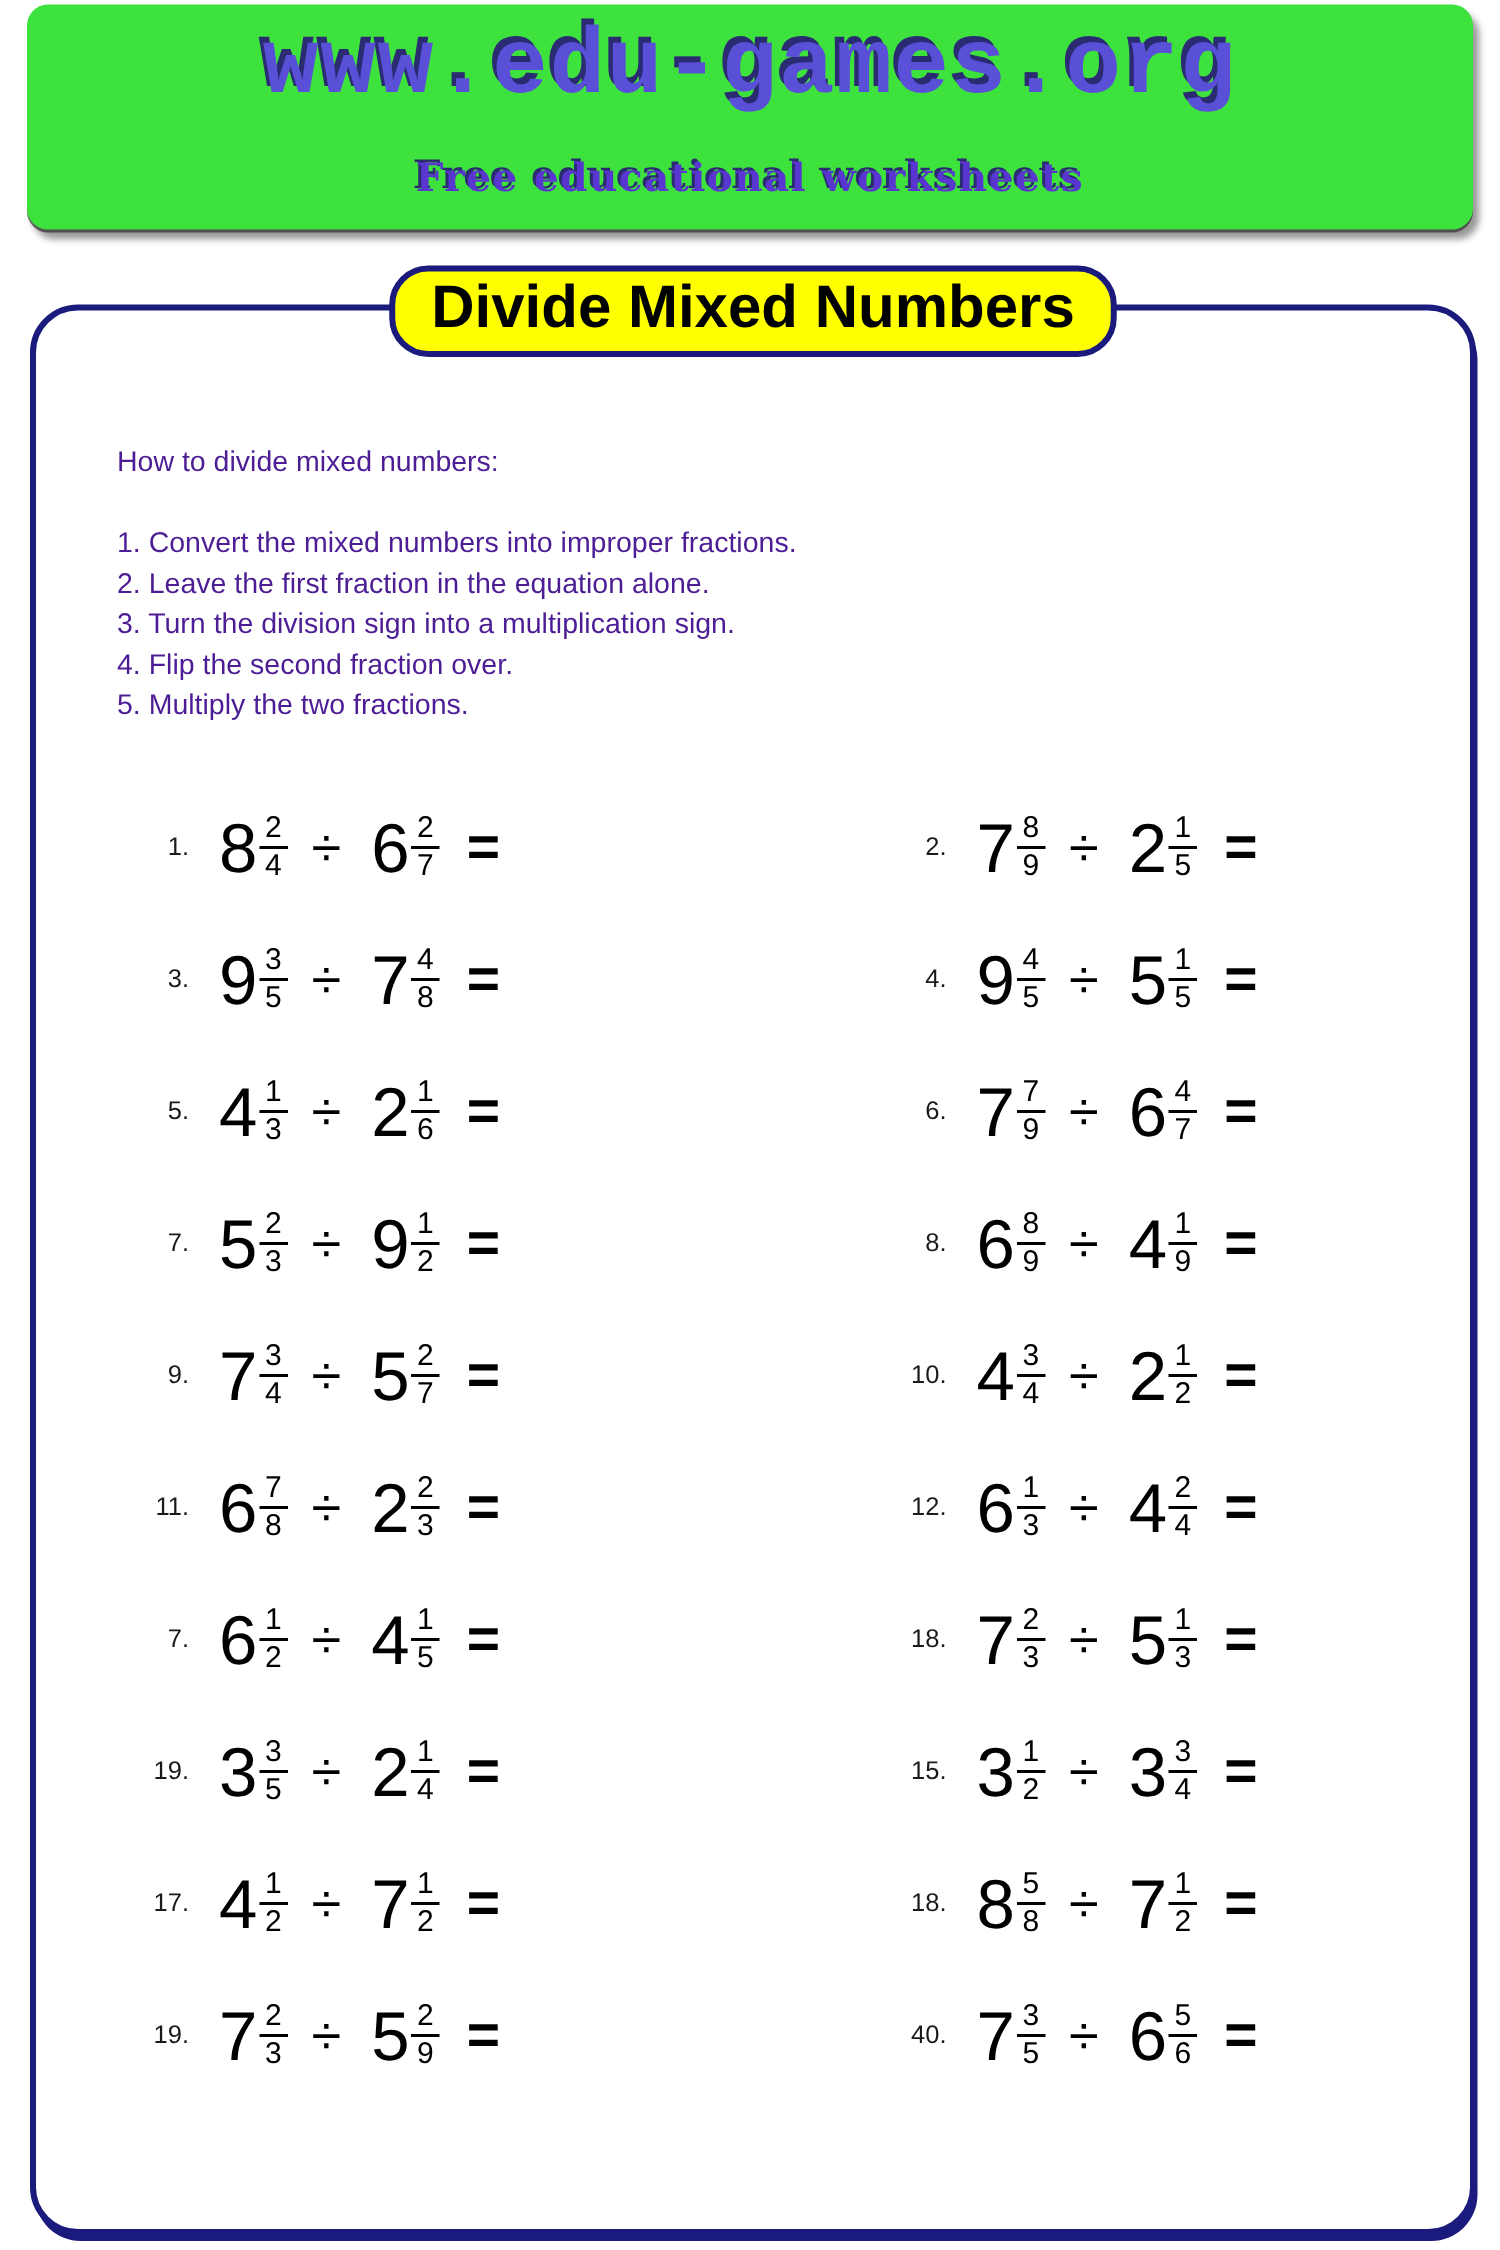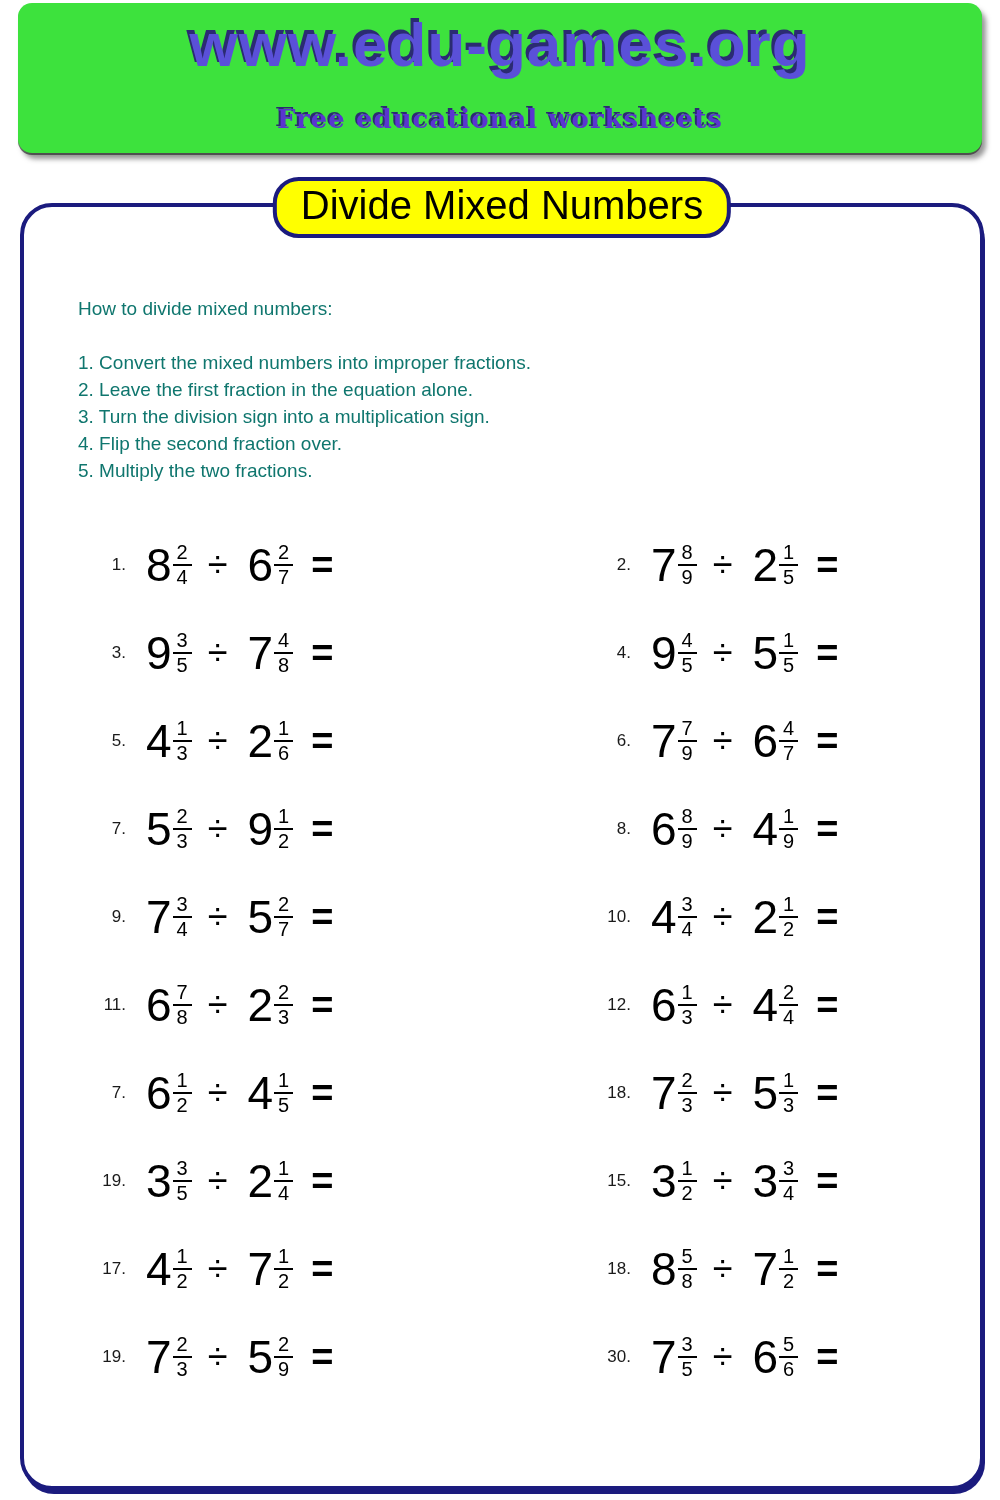--- a/index.html
+++ b/index.html
@@ -24,21 +24,21 @@
   .site-header {
     position: absolute; left: 18px; right: 18px; top: 3px;
     height: 150px;
     background: var(--header-bg);
     border-radius: 14px;
     box-shadow: 0 2px 0 rgba(40,40,40,0.65), 4px 6px 5px rgba(125,125,125,0.8);
     text-align: center;
   }
   .site-title {
     margin-top: 6px;
-    font-family: Liberation Sans, sans-serif;
+    font-family: Liberation Mono, monospace;
     font-weight: 800;
     font-size: 62px;
     letter-spacing: 1px;
     color: var(--brand-text);
     text-shadow: -3px -4px 0 var(--brand-shadow);
   }
   .site-tagline {
     margin-top: 24px;
     font-family: "DejaVu Serif", "Liberation Serif", serif;
     font-weight: 800;
@@ -58,31 +58,31 @@
     box-shadow: 2px 5px 0 -1px var(--navy);
   }
   .title-badge {
     position: absolute; left: 50%; top: -30px;
     transform: translateX(-50%);
     background: var(--badge-bg);
     border: 4px solid var(--navy);
     border-radius: 26px;
     padding: 2px 24px 6px 24px;
     font-size: 40px;
-    font-weight: 400;
+    font-weight: 700;
     color: var(--ink);
     white-space: nowrap;
   }
 
   
   .instructions {
     padding: 88px 21px 0 54px;
     font-size: 19px;
     line-height: 27px;
-    color: #0f766e;
+    color: #4c1d95;
   }
   .instructions-heading { margin-bottom: 27px; }
   .instructions ol { list-style: none; }
 
   
   .problems {
     margin-top: 50px;
     padding: 0 20px 0 54px;
     display: grid;
     grid-template-columns: 505px 1fr;
@@ -517,21 +517,21 @@
       <span class="whole">5</span>
       <span class="frac">
         <span class="fnum">2</span>
         <span class="fden">9</span>
       </span>
     </span>
     <span class="op equals">=</span>
   </div>
 
   <div class="problem">
-    <span class="pnum">30.</span>
+    <span class="pnum">40.</span>
     <span class="mixed">
       <span class="whole">7</span>
       <span class="frac">
         <span class="fnum">3</span>
         <span class="fden">5</span>
       </span>
     </span>
     <span class="op divide">÷</span>
     <span class="mixed">
       <span class="whole">6</span>

